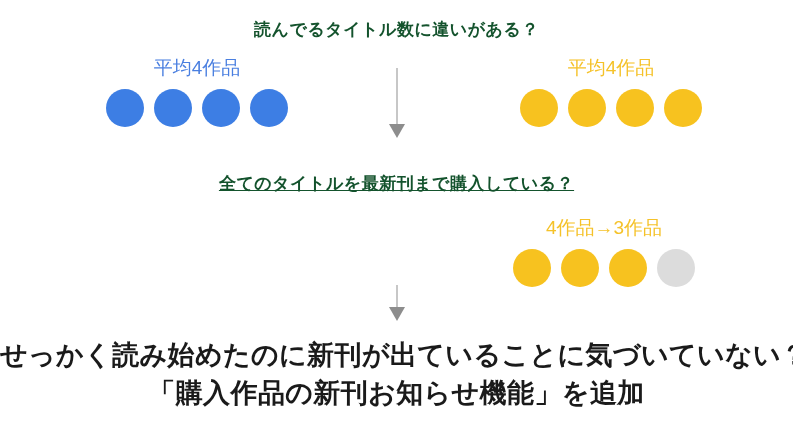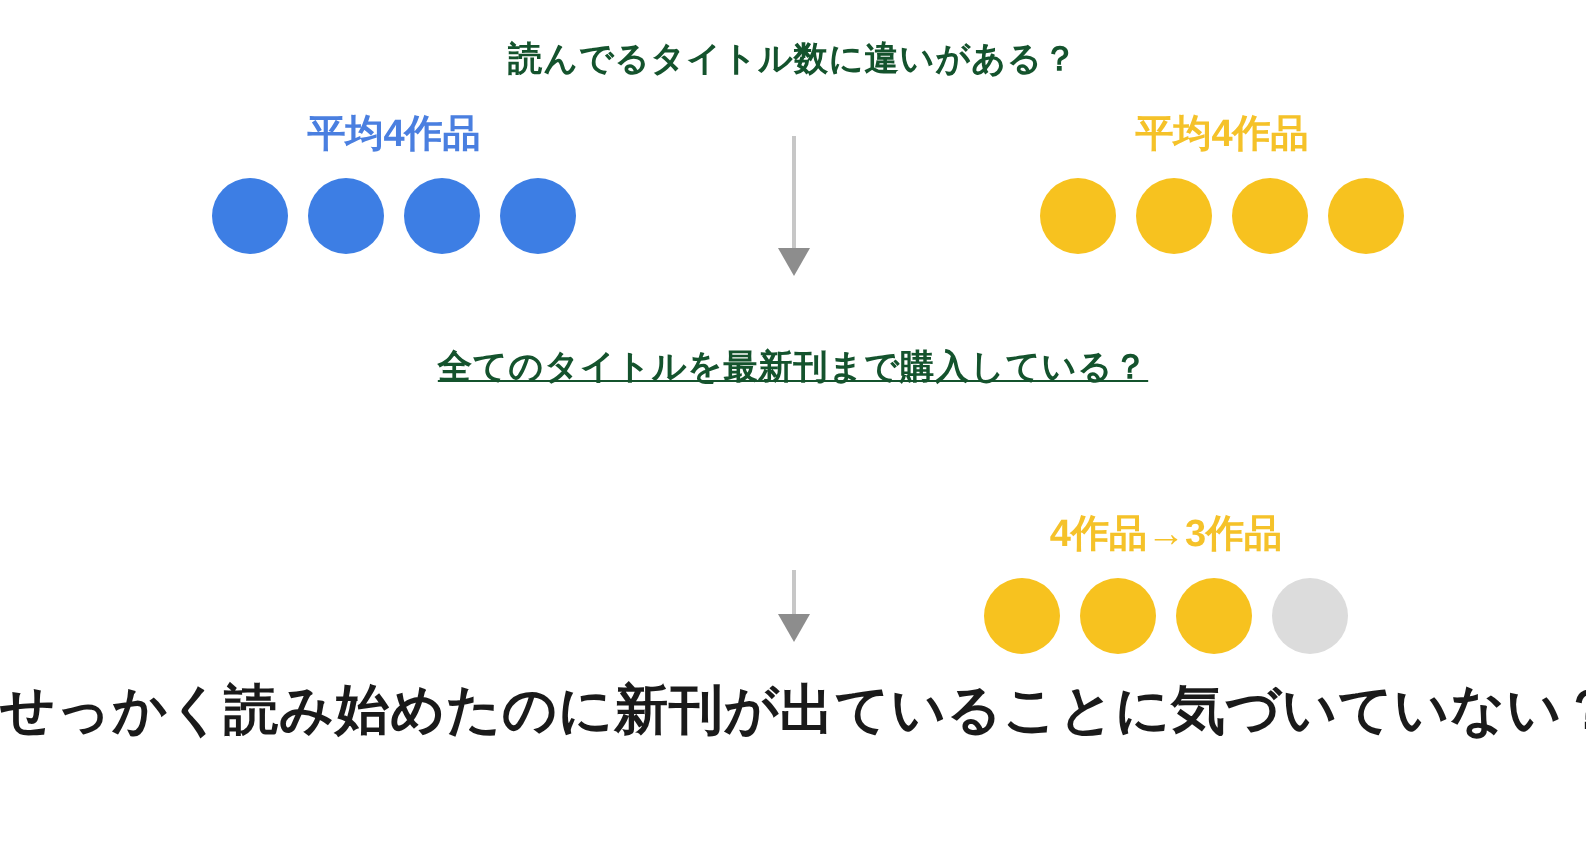--- a/index.html
+++ b/index.html
@@ -35,25 +35,25 @@
   #question-2 { top: 172px; text-decoration: underline; }
 
   
   .cluster {
     position: absolute;
     width: 250px;
   }
   #cluster-left-top   { left: 72px;  top: 58px; }
   #cluster-right-top  { left: 486px; top: 58px; }
   #cluster-left-bottom  { left: 72px;  top: 218px; }
-  #cluster-right-bottom { left: 458px; top: 218px; margin-top: 40px; }
+  #cluster-right-bottom { left: 479px; top: 218px; }
 
   .cluster-label {
     text-align: center;
-    font-weight: bold;
+    font-weight: normal;
     font-size: 19px;
     line-height: 1;
     white-space: nowrap;
     margin: 0 0 12px 0;
   }
   .cluster-label.blue   { color: #4a7fe0; }
   .cluster-label.yellow { color: #f5c229; }
 
   .dot-row {
     display: flex;
@@ -162,15 +162,16 @@
     </div>
   </div>
 
   <div class="arrow" id="arrow-2">
     <div class="arrow-shaft"></div>
     <div class="arrow-head"></div>
   </div>
 
   <div id="conclusion">
     <span class="conclusion-line">せっかく読み始めたのに新刊が出ていることに気づいていない？</span>
+    <span class="conclusion-line">「購入作品の新刊お知らせ機能」を追加</span>
   </div>
 
 </div>
 
 </body></html>

